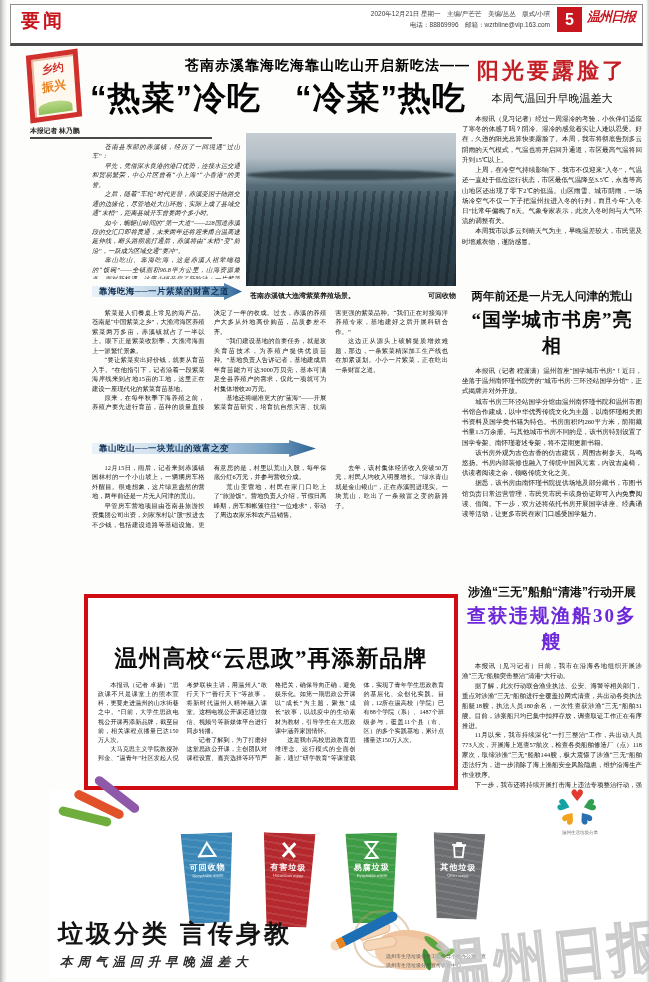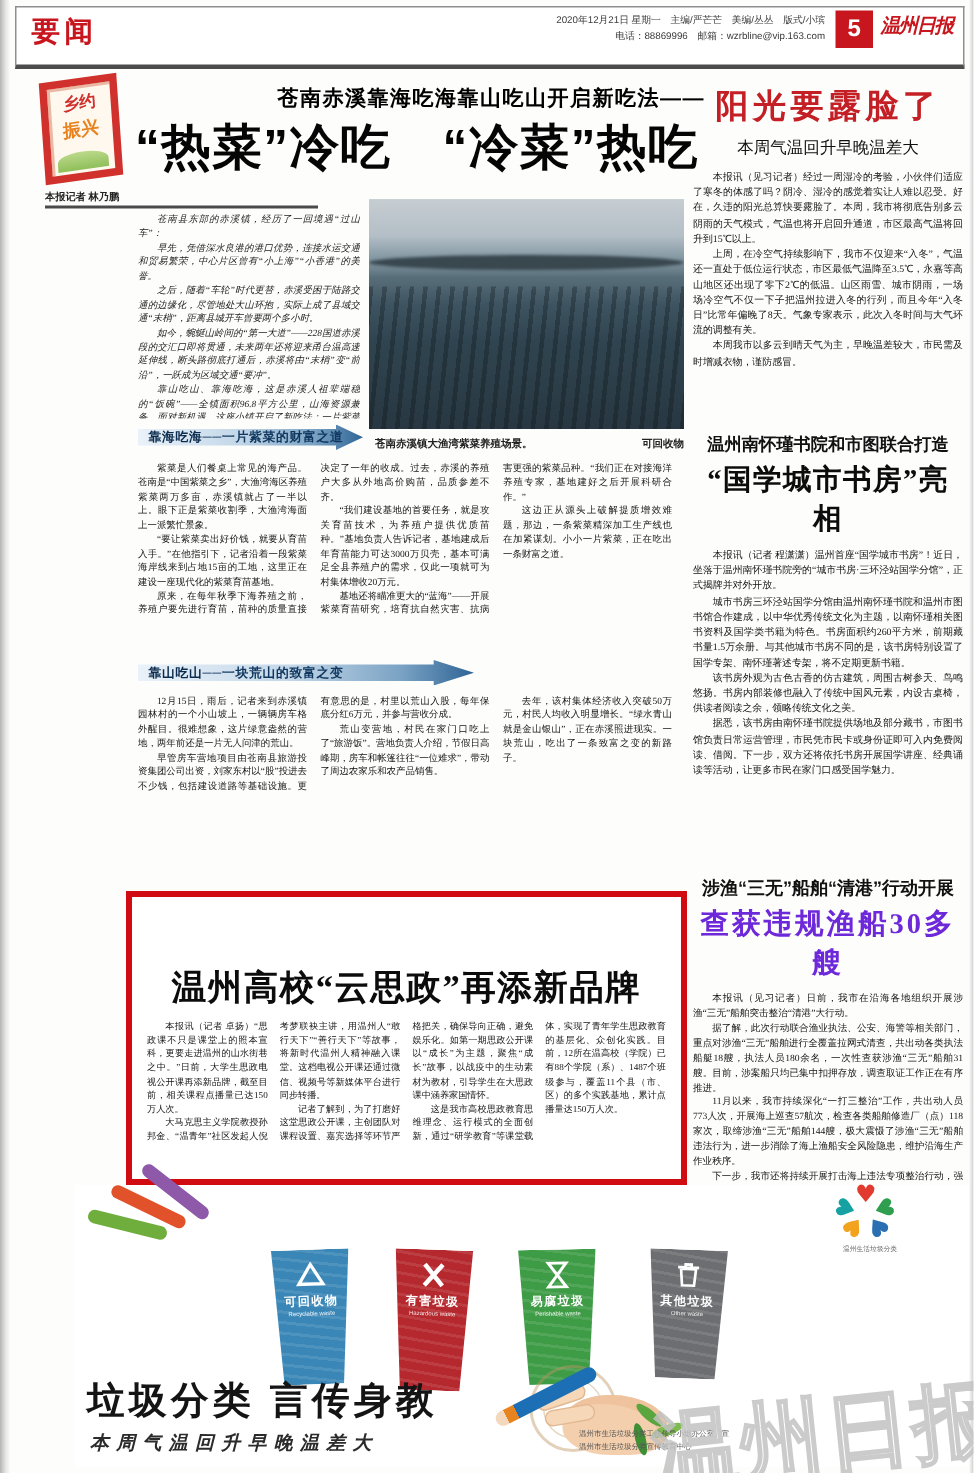--- a/index.html
+++ b/index.html
@@ -227,21 +227,21 @@
   <div class="wx-head">阳光要露脸了</div>
   <div class="wx-sub">本周气温回升早晚温差大</div>
   <div class="sb-body wx-body">
       <p>本报讯（见习记者）经过一周湿冷的考验，小伙伴们适应了寒冬的体感了吗？阴冷、湿冷的感觉着实让人难以忍受。好在，久违的阳光总算快要露脸了。本周，我市将彻底告别多云阴雨的天气模式，气温也将开启回升通道，市区最高气温将回升到15℃以上。</p>
       <p>上周，在冷空气持续影响下，我市不仅迎来“入冬”，气温还一直处于低位运行状态，市区最低气温降至3.5℃，永嘉等高山地区还出现了零下2℃的低温。山区雨雪、城市阴雨，一场场冷空气不仅一下子把温州拉进入冬的行列，而且今年“入冬日”比常年偏晚了8天。气象专家表示，此次入冬时间与大气环流的调整有关。</p>
       <p>本周我市以多云到晴天气为主，早晚温差较大，市民需及时增减衣物，谨防感冒。</p>
     </div>
 </div>
 
 <div class="sb bk">
-  <div class="bk-kicker">温州南怀瑾书院和市图联合打造</div>
+  <div class="bk-kicker">两年前还是一片无人问津的荒山</div>
   <div class="bk-head">“国学城市书房”亮相</div>
   <div class="sb-body bk-body">
       <p>本报讯（记者 程潇潇）温州首座“国学城市书房”！近日，坐落于温州南怀瑾书院旁的“城市书房·三环泾站国学分馆”，正式揭牌并对外开放。</p>
       <p>城市书房三环泾站国学分馆由温州南怀瑾书院和温州市图书馆合作建成，以中华优秀传统文化为主题，以南怀瑾相关图书资料及国学类书籍为特色。书房面积约260平方米，前期藏书量1.5万余册。与其他城市书房不同的是，该书房特别设置了国学专架、南怀瑾著述专架，将不定期更新书籍。</p>
       <p>该书房外观为古色古香的仿古建筑，周围古树参天、鸟鸣悠扬。书房内部装修也融入了传统中国风元素，内设古桌椅，供读者阅读之余，领略传统文化之美。</p>
       <p>据悉，该书房由南怀瑾书院提供场地及部分藏书，市图书馆负责日常运营管理，市民凭市民卡或身份证即可入内免费阅读、借阅。下一步，双方还将依托书房开展国学讲座、经典诵读等活动，让更多市民在家门口感受国学魅力。</p>
     </div>
 </div>
 
 <div class="sb fs">

